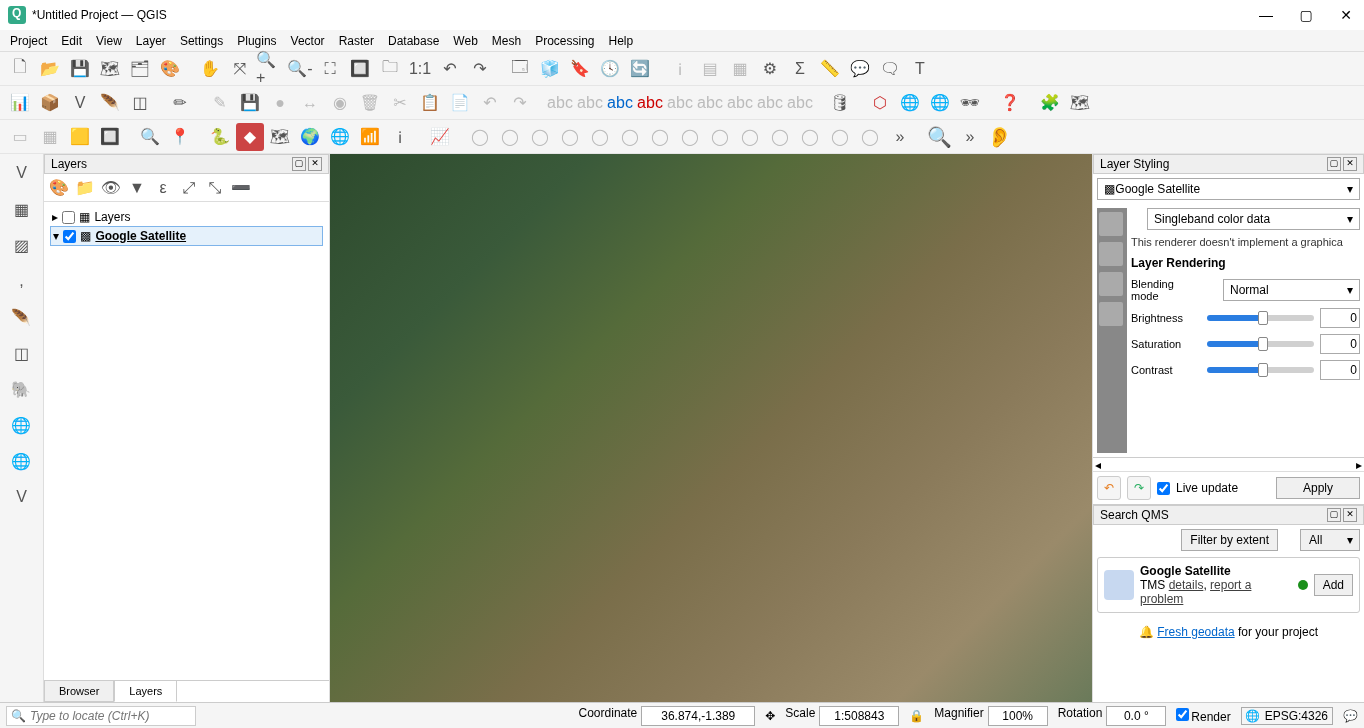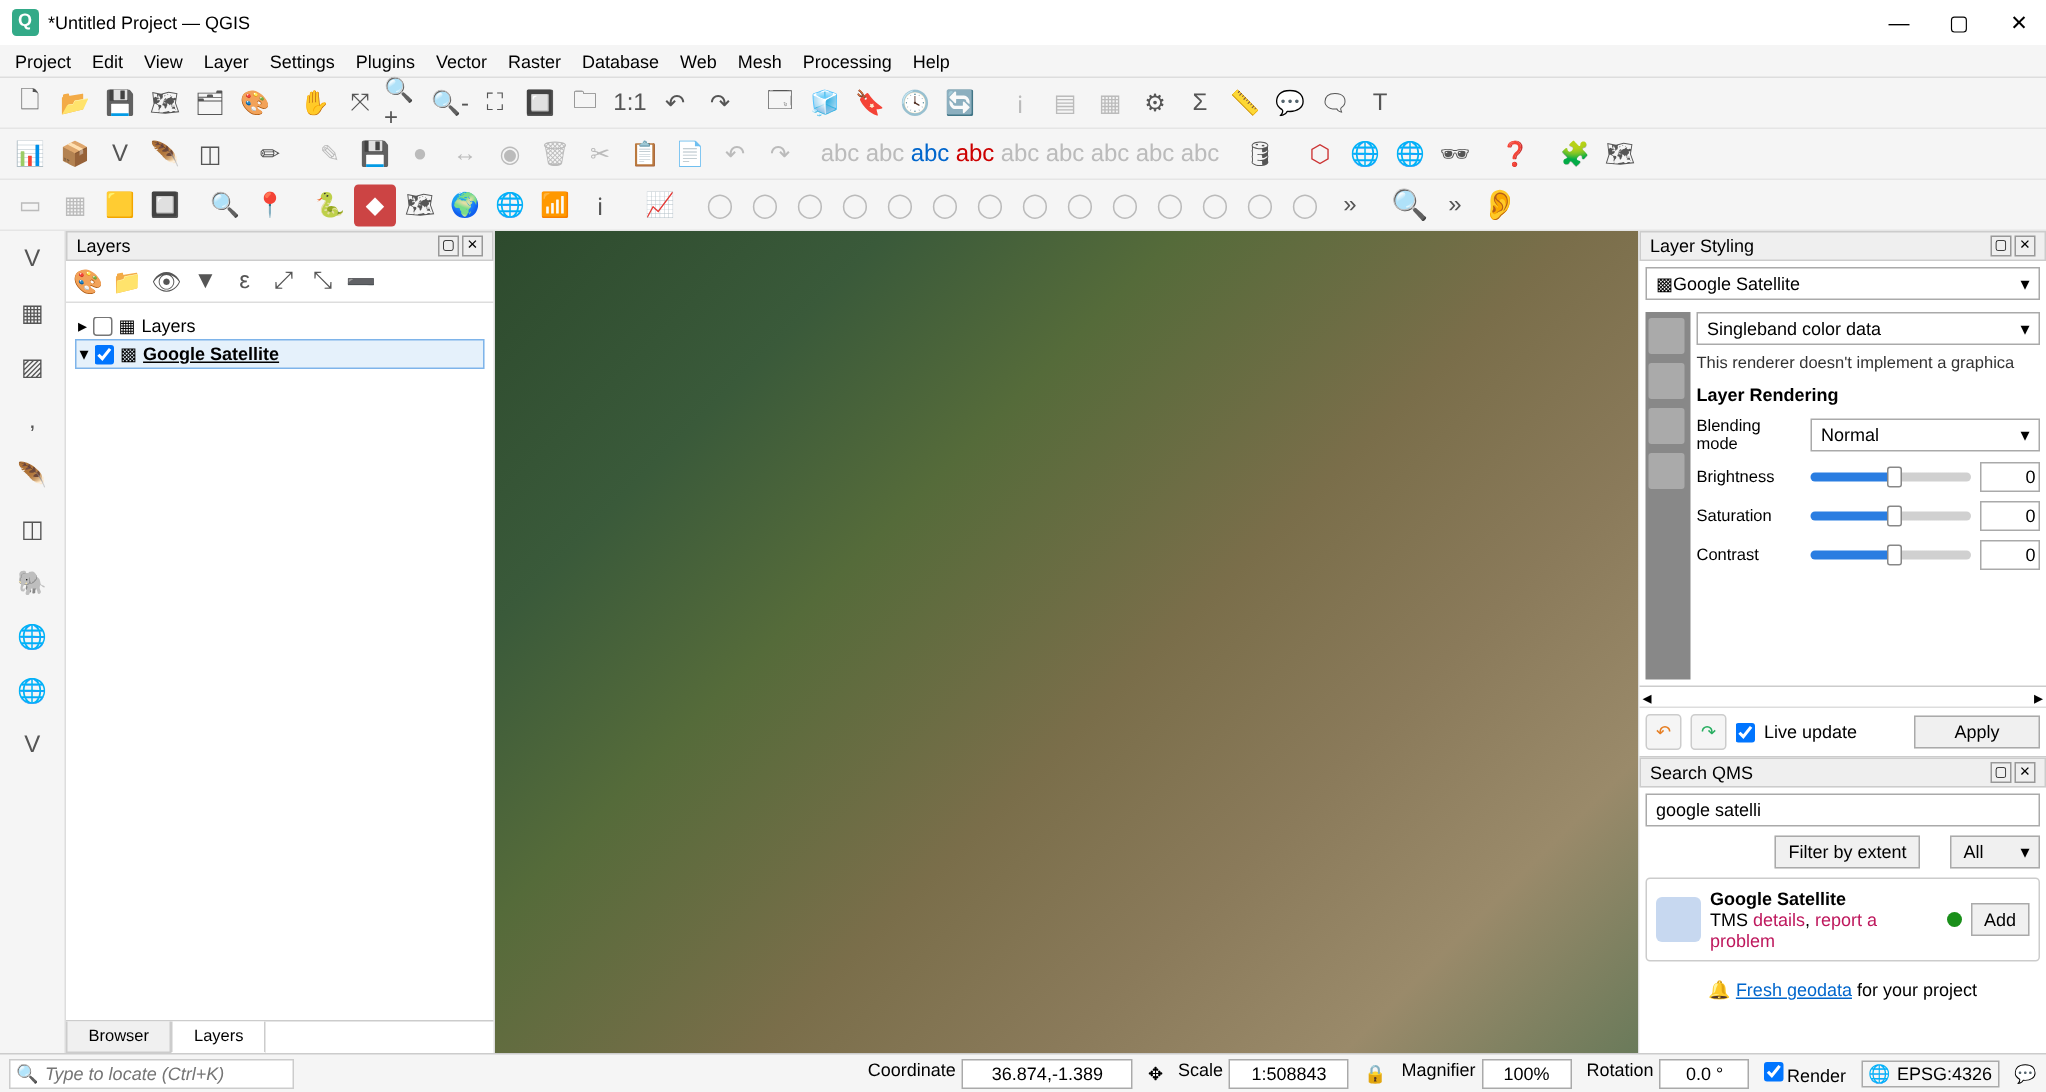--- a/index.html
+++ b/index.html
@@ -30,42 +30,42 @@
 .tree-item.selected .label-text { text-decoration: underline; font-weight: 600; }
 .tabs { display: flex; border-top: 1px solid #ccc; }
 .tabs .tab { padding: 4px 14px; border: 1px solid #ccc; border-top: none; background: #f0f0f0; cursor: pointer; font-size: 11px; }
 .tabs .tab.active { background: #fff; border-bottom: 1px solid #fff; }
 .canvas { flex: 1; background: linear-gradient(135deg,#2d4a2d,#3a5a3a 20%,#556b3a 35%,#7a6e4a 55%,#8a7a5a 70%,#9a8a6a 85%,#6a7a5a); position: relative; }
 .right-column { width: 272px; display: flex; flex-direction: column; border-left: 1px solid #ddd; }
 .styling-body { padding: 4px; display: flex; gap: 4px; flex: 1; min-height: 0; }
 .styling-icons { width: 30px; background: #888; display: flex; flex-direction: column; gap: 6px; padding: 4px 2px; }
 .styling-icons .sicon { width: 24px; height: 24px; background: #aaa; border-radius: 2px; }
 .styling-main { flex: 1; display: flex; flex-direction: column; gap: 6px; }
-.dropdown { height: 22px; border: 1px solid #aaa; background: #fff; display: flex; align-items: center; padding: 0 6px; position: relative; }
+.dropdown { height: 22px; border: 1px solid #aaa; background: #fff; display: flex; align-items: center; padding: 0 6px; position: relative; margin-left: 16px; }
 .dropdown::after { content: "▾"; position: absolute; right: 6px; }
 .slider-row { display: flex; align-items: center; gap: 6px; }
 .slider-row label { width: 70px; font-size: 11px; }
 .slider-row .slider { flex: 1; height: 6px; background: linear-gradient(to right,#2a7de1 50%,#d0d0d0 50%); border-radius: 3px; position: relative; }
 .slider-row .slider.gamma-slider { background: linear-gradient(to right,#2a7de1 10%,#d0d0d0 10%); }
 .slider-row .slider .thumb { position: absolute; top: -4px; width: 10px; height: 14px; background: #fff; border: 1px solid #888; border-radius: 2px; }
 .slider-row input[type=text] { width: 40px; height: 20px; border: 1px solid #aaa; text-align: right; padding-right: 2px; }
 .apply-row { display: flex; gap: 6px; align-items: center; padding: 4px; border-top: 1px solid #ddd; }
 .apply-row .btn-sm { width: 24px; height: 24px; border: 1px solid #ccc; border-radius: 3px; background: #f5f5f5; cursor: pointer; display: flex; align-items: center; justify-content: center; }
 .apply-row .apply-btn { margin-left: auto; padding: 3px 26px; border: 1px solid #aaa; background: #f0f0f0; cursor: pointer; }
 .apply-row .chk { display: flex; align-items: center; gap: 4px; }
 .search-panel { border-top: 1px solid #ccc; }
 .search-body { padding: 4px; display: flex; flex-direction: column; gap: 6px; }
 .search-input { height: 22px; border: 1px solid #aaa; padding: 0 6px; }
-.filter-row { display: flex; gap: 20px; justify-content: flex-end; }
+.filter-row { display: flex; gap: 6px; justify-content: flex-end; }
 .filter-row button,.filter-row .dropdown { height: 22px; border: 1px solid #aaa; background: #f0f0f0; padding: 0 8px; }
 .result-card { border: 1px solid #ccc; border-radius: 3px; padding: 6px; display: flex; align-items: center; gap: 6px; }
 .result-card .globe-icon { width: 30px; height: 30px; background: #c7d8f0; border-radius: 4px; flex-shrink: 0; }
 .result-card .info { flex: 1; }
 .result-card .info .title { font-weight: bold; }
-.result-card .links a { color: #be185d; }
+.result-card .links a { color: #404040; text-decoration: underline; }
 .result-card .dot { width: 10px; height: 10px; background: #1a8f1a; border-radius: 50%; }
 .result-card .add-btn { padding: 3px 8px; border: 1px solid #aaa; background: #f0f0f0; cursor: pointer; }
 .fresh-bar { text-align: center; padding: 6px; }
 .fresh-bar a { color: #0066cc; text-decoration: underline; }
 .statusbar { height: 26px; border-top: 1px solid #ccc; display: flex; align-items: center; gap: 10px; padding: 0 6px; background: #f5f5f5; }
 .statusbar .locator { flex: 0 0 190px; display: flex; align-items: center; gap: 4px; border: 1px solid #ccc; background: #fff; padding: 0 4px; height: 20px; }
 .statusbar .locator input { border: none; outline: none; flex: 1; color: #888; font-style: italic; }
 .statusbar .field { display: flex; align-items: flex-start; gap: 4px; }
 .statusbar .field input { height: 20px; border: 1px solid #aaa; text-align: center; }
 .statusbar .epsg { border: 1px solid #aaa; padding: 1px 4px; display: flex; align-items: center; gap: 4px; }
@@ -349,21 +349,20 @@
 
     <div class="panel search-panel" style="flex:1">
       <div class="panel-title">
         <span>Search QMS</span>
         <div class="close-btns">
           <span>▢</span>
           <span>✕</span>
         </div>
       </div>
       <div class="search-body">
-        <input class="search-input" value="google satelli" style="">
         <div class="filter-row">
           <button>Filter by extent</button>
           <div class="dropdown" style="width:60px">
             <span>All</span>
           </div>
         </div>
         <div class="result-card">
           <div class="globe-icon"></div>
           <div class="info">
             <div class="title">Google Satellite</div>

